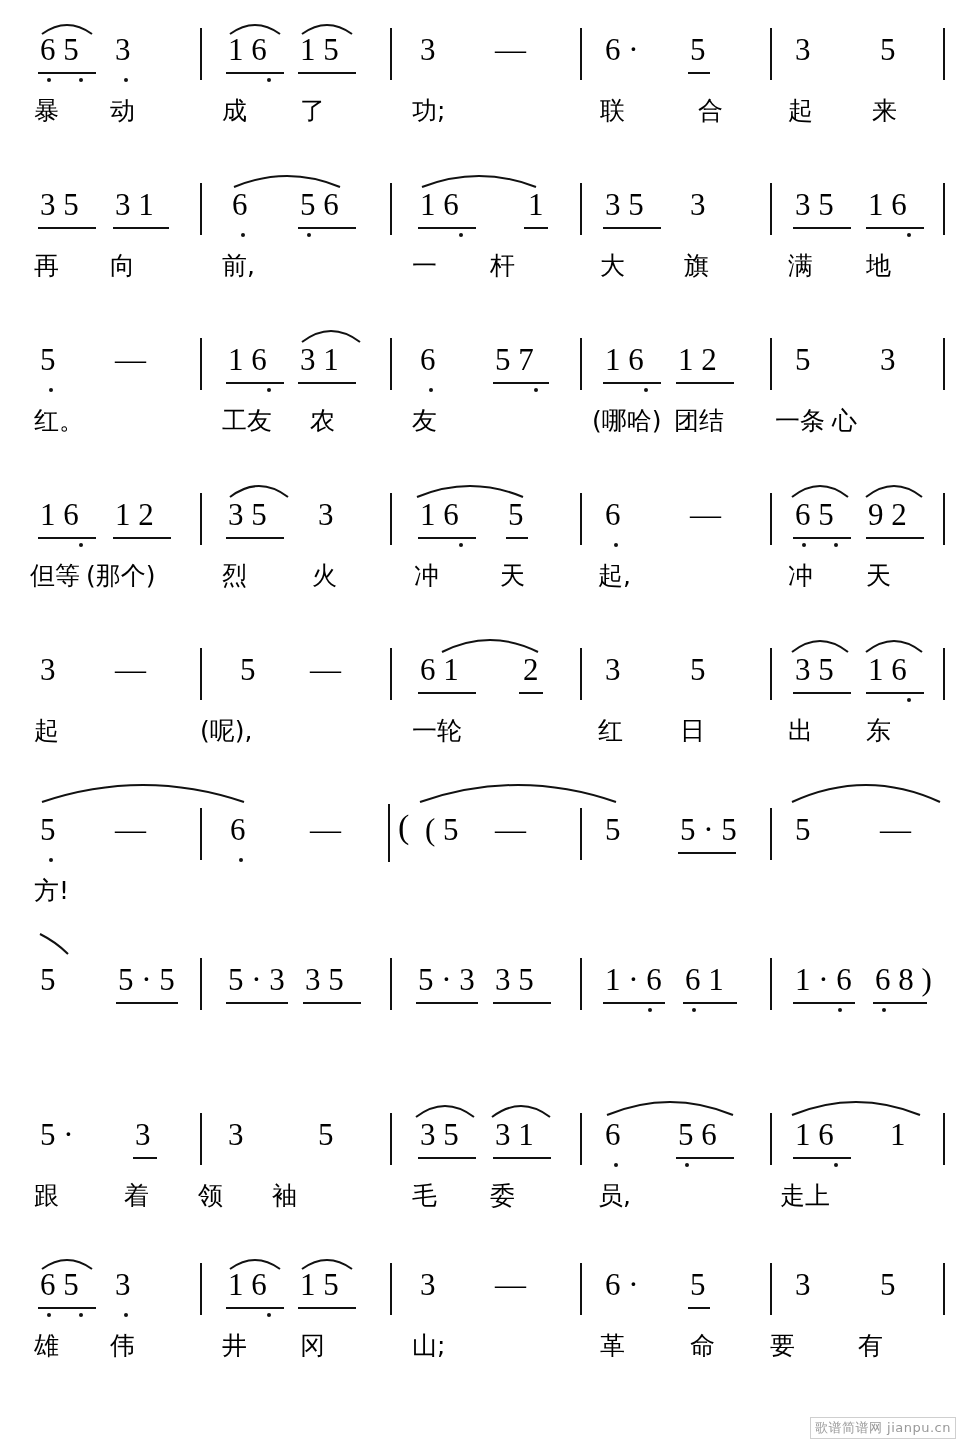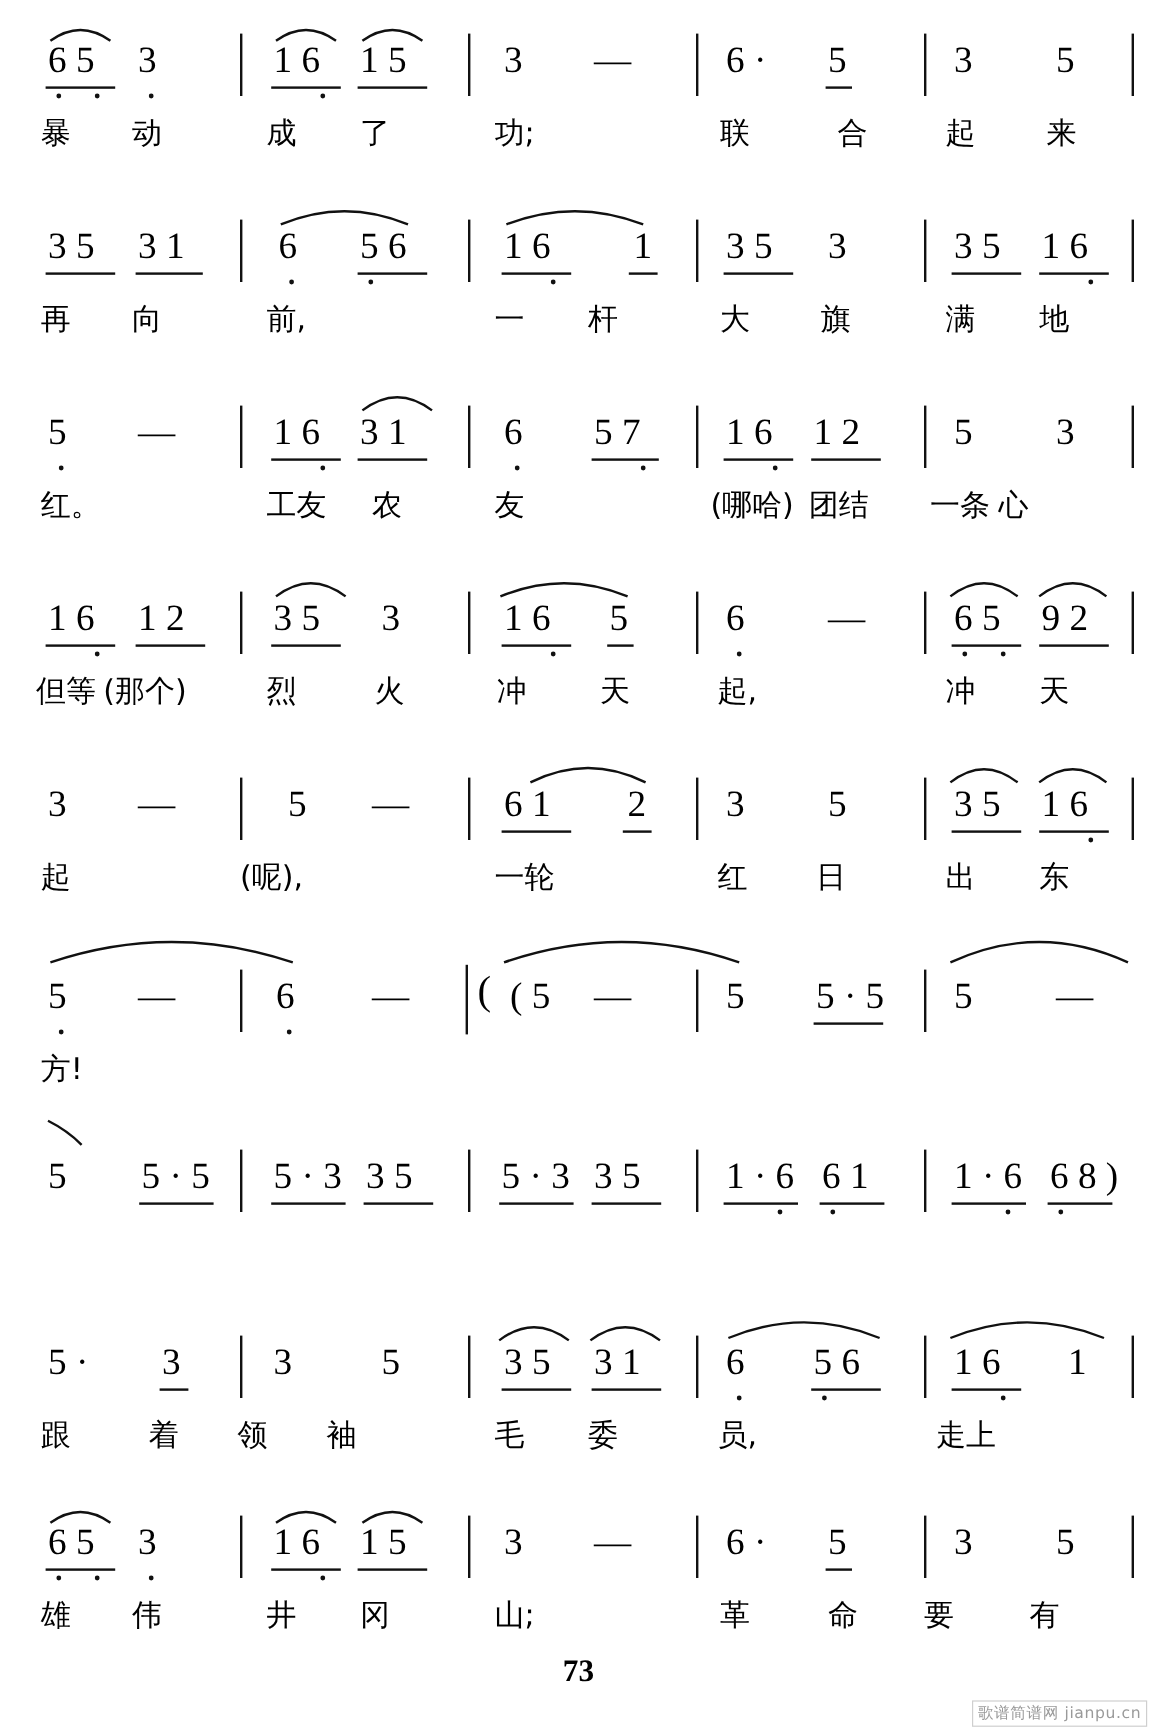--- a/index.html
+++ b/index.html
@@ -632,19 +632,18 @@
     <div class="lyric" style="left:110px;top:88px;">伟</div>
     <div class="lyric" style="left:222px;top:88px;">井</div>
     <div class="lyric" style="left:300px;top:88px;">冈</div>
     <div class="lyric" style="left:412px;top:88px;">山;</div>
     <div class="lyric" style="left:600px;top:88px;">革</div>
     <div class="lyric" style="left:690px;top:88px;">命</div>
     <div class="lyric" style="left:770px;top:88px;">要</div>
     <div class="lyric" style="left:858px;top:88px;">有</div>
   </div>
 
-  <div class="page-number" style="top:1378px;">73</div>
 
   <div class="watermark">
     <span class="watermark-box">歌谱简谱网 jianpu.cn</span>
   </div>
 
 </div>
 
 </body></html>

